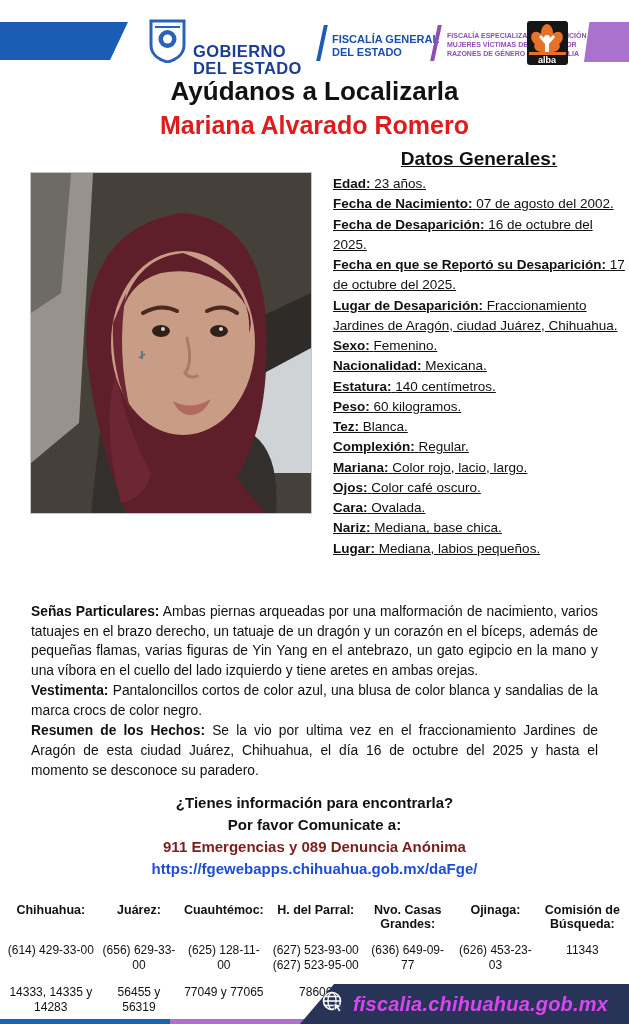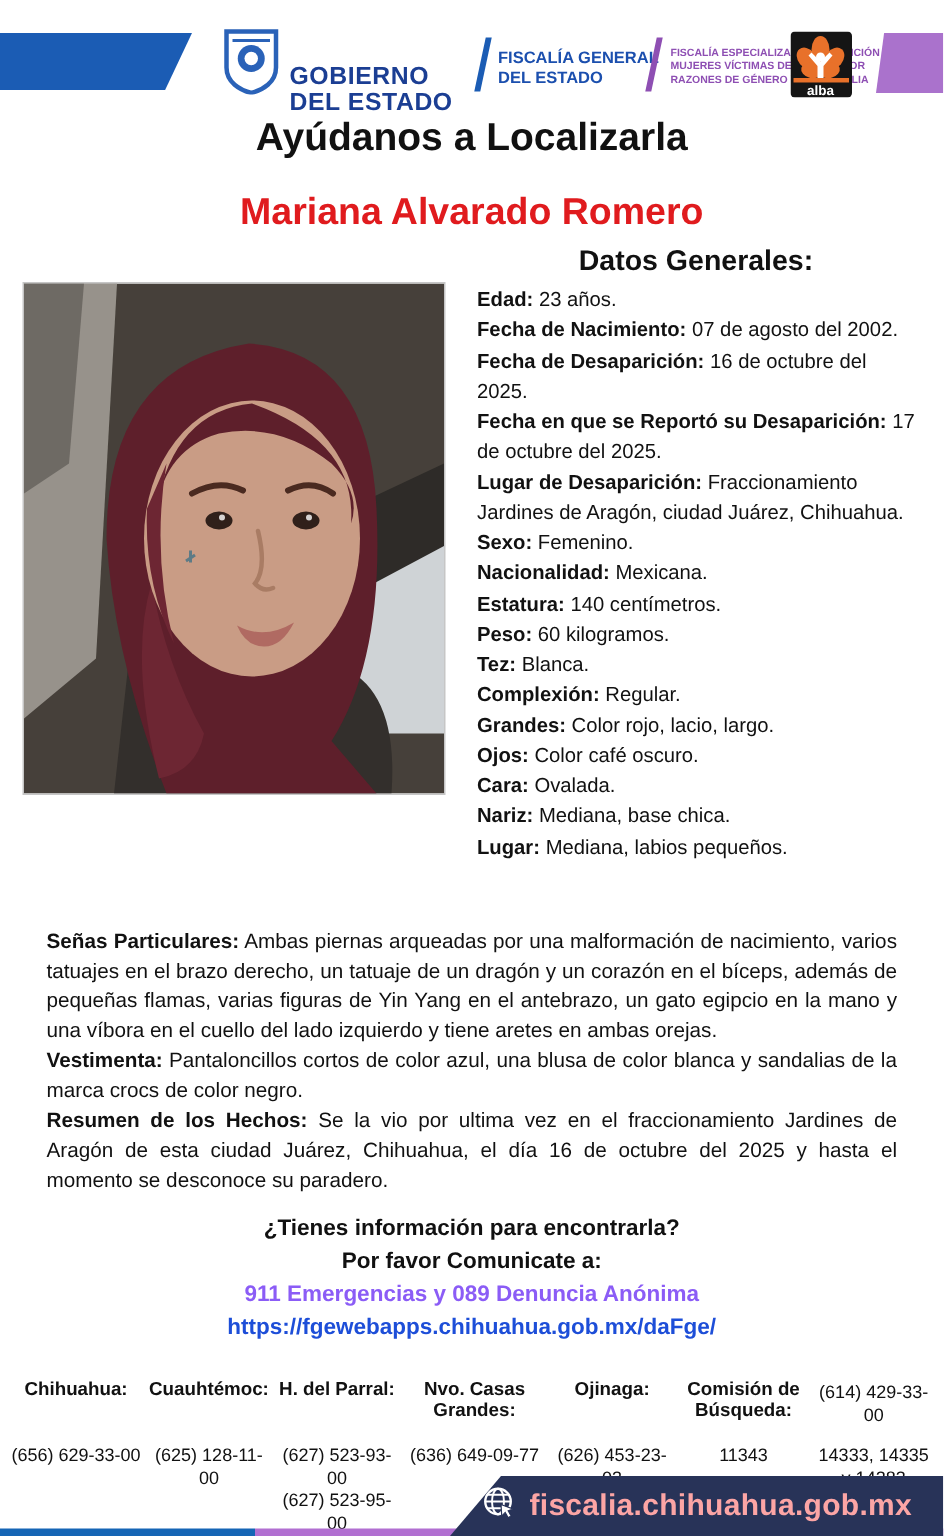--- a/index.html
+++ b/index.html
@@ -19,54 +19,54 @@
   .bar-blue { left:320px; background:#1B5CB4; }
   .bar-purple { left:434px; background:#8E4FB3; }
   .fge-txt { position:absolute; left:332px; top:33px; font-weight:bold; color:#1B4FAE;
              font-size:11px; line-height:1.15; }
   .fem-unit { position:absolute; left:447px; top:31px; width:162px; font-weight:bold;
               color:#8E4FB3; font-size:7px; line-height:1.3; }
   .alba { position:absolute; left:527px; top:21px;text-decoration:underline; }
 
   
   .t1 { text-align:center; font-size:26px; font-weight:bold; margin-top:4px; }
-  .t2 { text-align:center; font-size:25px; font-weight:bold; color:#E01B1E; margin-top:20px; }
-
-  
-  .main { display:flex; padding:6px 0 0 15px; }
+  .t2 { text-align:center; font-size:25px; font-weight:bold; color:#E01B1E; margin-top:4px; }
+
+  
+  .main { display:flex; padding:6px 0 0 30px;text-decoration:underline; }
   .photo-wrap { flex:0 0 282px; margin-top:26px; border:1px solid #c6c6c6; height:342px; }
   .right-col { width:292px; margin-left:21px; }
   .dg-head { font-size:19px; font-weight:bold; text-align:center; margin:2px 0 4px 0; }
   .field { font-size:13.5px; line-height:1.5; }
   .fl { font-weight:bold; }
 
   
   .paras { padding:3px 31px 0 31px;margin-top:40px; }
   .para { font-size:13.8px; line-height:1.44; text-align:justify; }
 
   
   .contact { text-align:center; margin-top:12px; font-weight:bold; }
   .contact div { font-size:15px; line-height:1.45; }
-  .c-red { color:#8b5cf6; }
+  .c-red { color:#7f1d1d; }
   .c-blue { color:#1d4ed8; }
 
   
   .ptable { display:grid; grid-template-columns:1.08fr .95fr 1fr 1.12fr 1fr 1.02fr .98fr;
             padding:0 6px; column-gap:4px; text-align:center; }
   .ptable .th { font-size:12.5px; font-weight:bold; padding-top:10px; }
   .ptable .td { font-size:12px; padding-top:12px; white-space:pre-line; line-height:1.25; }
   .tbl1 { margin-top:14px; }
 
   
   .line-blue { position:absolute; bottom:0; left:0; width:170px; height:5px; background:#1565B5; }
   .line-purple { position:absolute; bottom:0; left:170px; right:0; height:5px; background:#B16FD1; }
   .foot-bar { position:absolute; bottom:0; left:300px; right:0; height:40px; background:#283358;
               clip-path:polygon(34px 0,100% 0,100% 100%,0 100%); display:flex; align-items:center;
               justify-content:center; gap:8px; z-index:2; }
-  .foot-site { color:#fca5a5; font-size:20px; font-weight:bold; letter-spacing:.2px; }
+  .foot-site { color:#d946ef; font-size:20px; font-weight:bold; font-style:italic; letter-spacing:.2px; }
 </style>
 </head>
 <body>
 
 <div class="hdr">
   <div class="par-left"></div>
 
   <span class="shield">
     <svg width="37" height="44" viewBox="0 0 37 44">
       <path d="M2 2 h33 v24 c0 10 -9 15 -16.5 17 C11 41 2 36 2 26 Z" fill="#fff" stroke="#2A62B8" stroke-width="3"></path>
@@ -151,21 +151,21 @@
     <p class="field"><span class="fl">Fecha de Nacimiento:</span> <span>07 de agosto del 2002.</span></p>
     <p class="field"><span class="fl">Fecha de Desaparición:</span> <span>16 de octubre del 2025.</span></p>
     <p class="field"><span class="fl">Fecha en que se Reportó su Desaparición:</span> <span>17 de octubre del 2025.</span></p>
     <p class="field"><span class="fl">Lugar de Desaparición:</span> <span>Fraccionamiento Jardines de Aragón, ciudad Juárez, Chihuahua.</span></p>
     <p class="field"><span class="fl">Sexo:</span> <span>Femenino.</span></p>
     <p class="field"><span class="fl">Nacionalidad:</span> <span>Mexicana.</span></p>
     <p class="field"><span class="fl">Estatura:</span> <span>140 centímetros.</span></p>
     <p class="field"><span class="fl">Peso:</span> <span>60 kilogramos.</span></p>
     <p class="field"><span class="fl">Tez:</span> <span>Blanca.</span></p>
     <p class="field"><span class="fl">Complexión:</span> <span>Regular.</span></p>
-    <p class="field"><span class="fl">Grandes:</span> <span>Color rojo, lacio, largo.</span></p>
+    <p class="field"><span class="fl">Mariana:</span> <span>Color rojo, lacio, largo.</span></p>
     <p class="field"><span class="fl">Ojos:</span> <span>Color café oscuro.</span></p>
     <p class="field"><span class="fl">Cara:</span> <span>Ovalada.</span></p>
     <p class="field"><span class="fl">Nariz:</span> <span>Mediana, base chica.</span></p>
     <p class="field"><span class="fl">Lugar:</span> <span>Mediana, labios pequeños.</span></p>
   </div>
 </div>
 
 <div class="paras">
   <p class="para"><span class="fl">Señas Particulares:</span> <span>Ambas piernas arqueadas por una malformación de nacimiento, varios tatuajes en el brazo derecho, un tatuaje de un dragón y un corazón en el bíceps, además de pequeñas flamas, varias figuras de Yin Yang en el antebrazo, un gato egipcio en la mano y una víbora en el cuello del lado izquierdo y tiene aretes en ambas orejas.</span></p>
   <p class="para"><span class="fl">Vestimenta:</span> <span>Pantaloncillos cortos de color azul, una blusa de color blanca y sandalias de la marca crocs de color negro.</span></p>
@@ -174,20 +174,21 @@
 
 <div class="contact">
   <div>¿Tienes información para encontrarla?</div>
   <div>Por favor Comunicate a:</div>
   <div class="c-red">911 Emergencias y 089 Denuncia Anónima</div>
   <div class="c-blue">https://fgewebapps.chihuahua.gob.mx/daFge/</div>
 </div>
 
 <div class="ptable tbl1">
   <div class="th">Chihuahua:</div>
+  <div class="th">Juárez:</div>
   <div class="th">Cuauhtémoc:</div>
   <div class="th">H. del Parral:</div>
   <div class="th">Nvo. Casas Grandes:</div>
   <div class="th">Ojinaga:</div>
   <div class="th">Comisión de Búsqueda:</div>
 
   <div class="td">(614) 429-33-00</div>
   <div class="td">(656) 629-33-00</div>
   <div class="td">(625) 128-11-00</div>
   <div class="td">(627) 523-93-00

